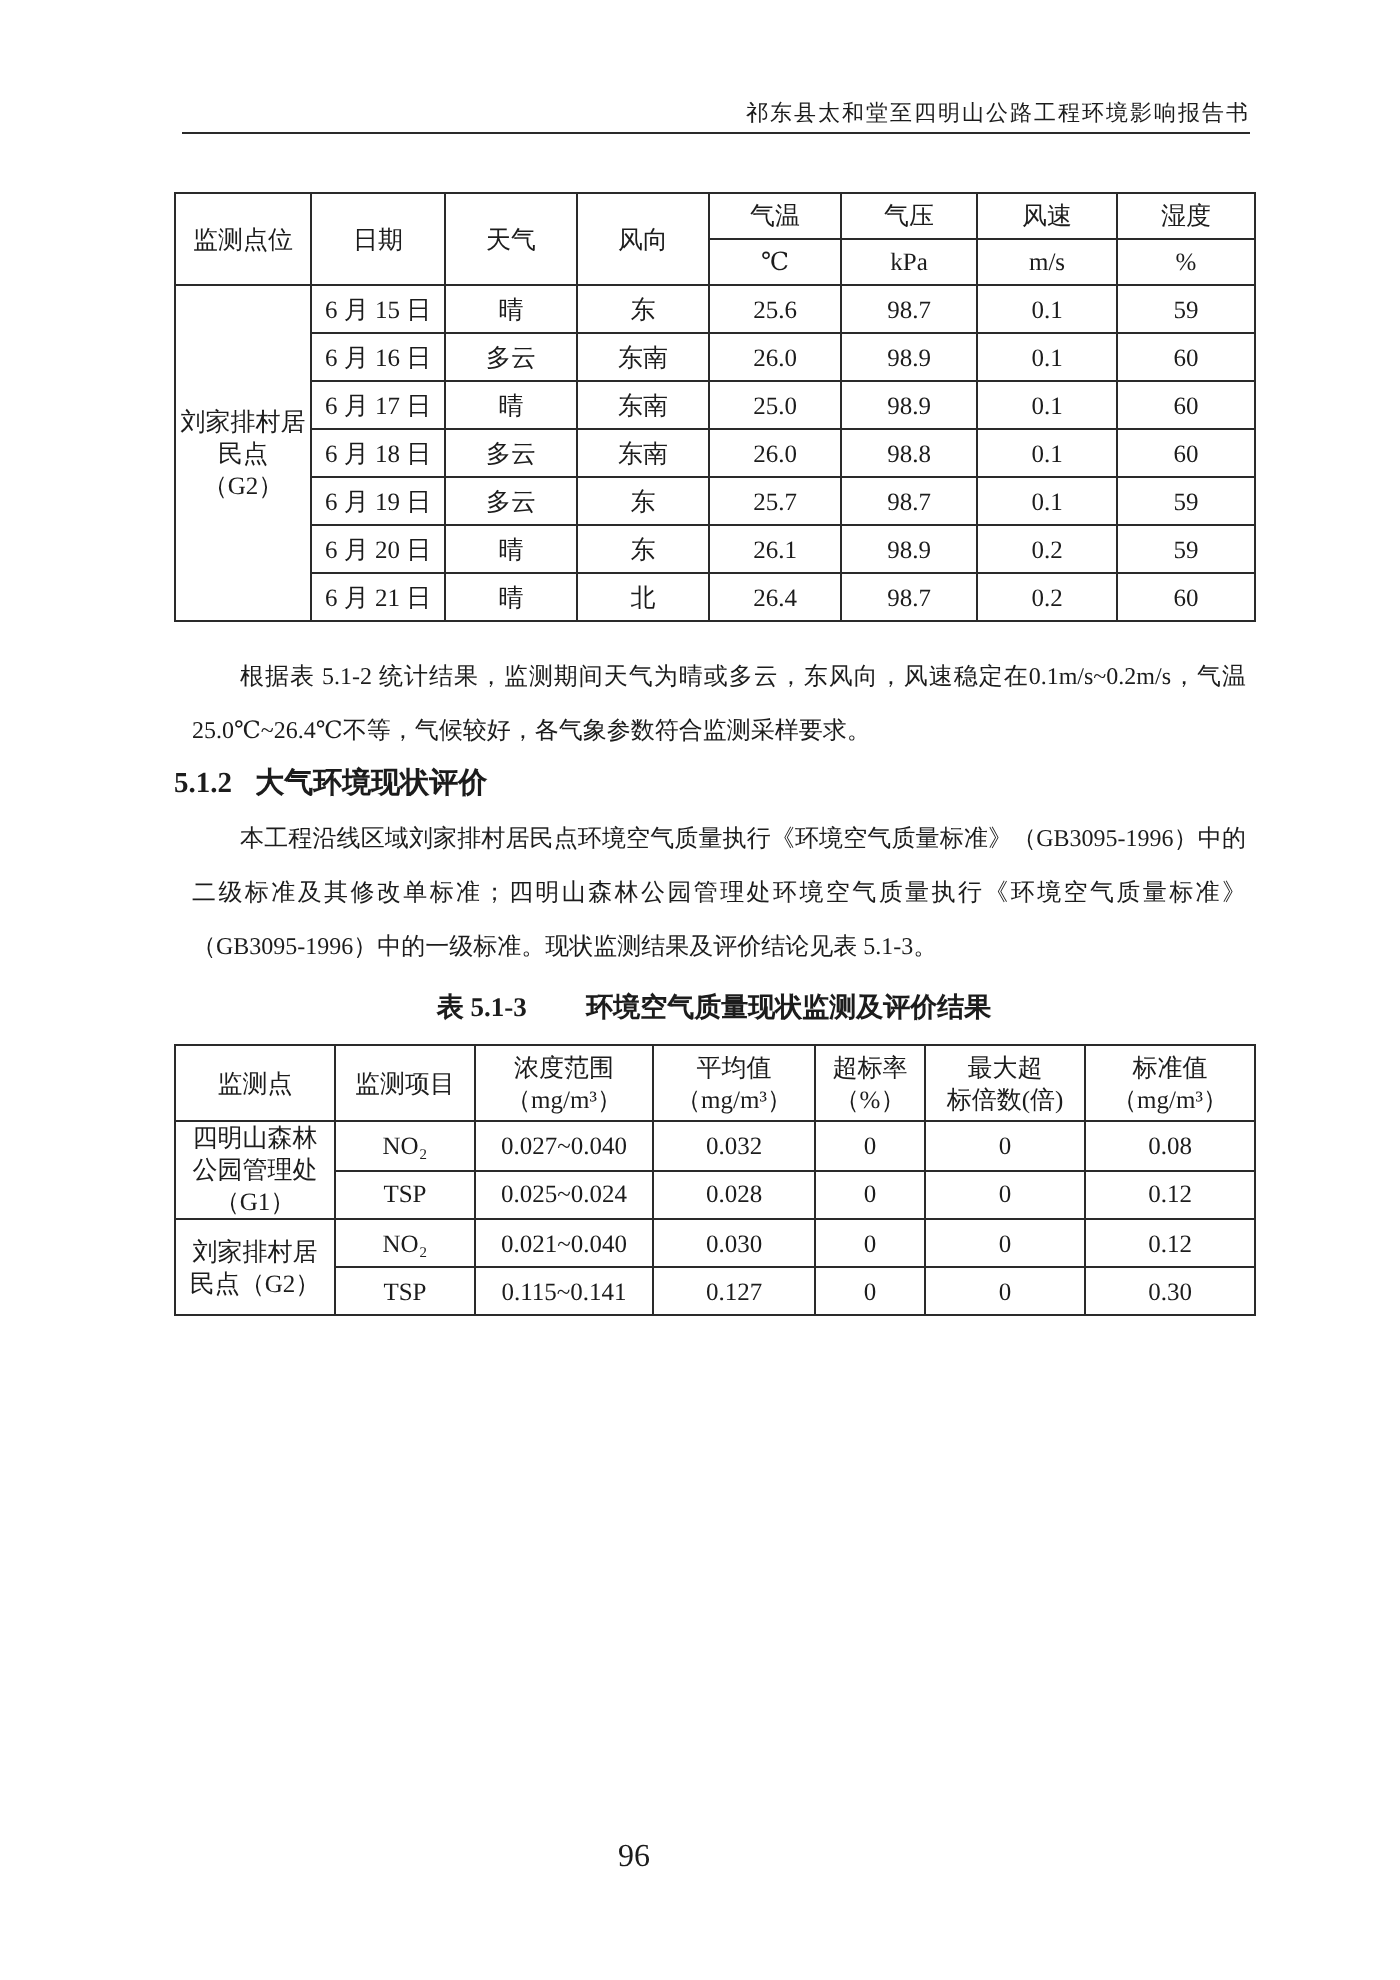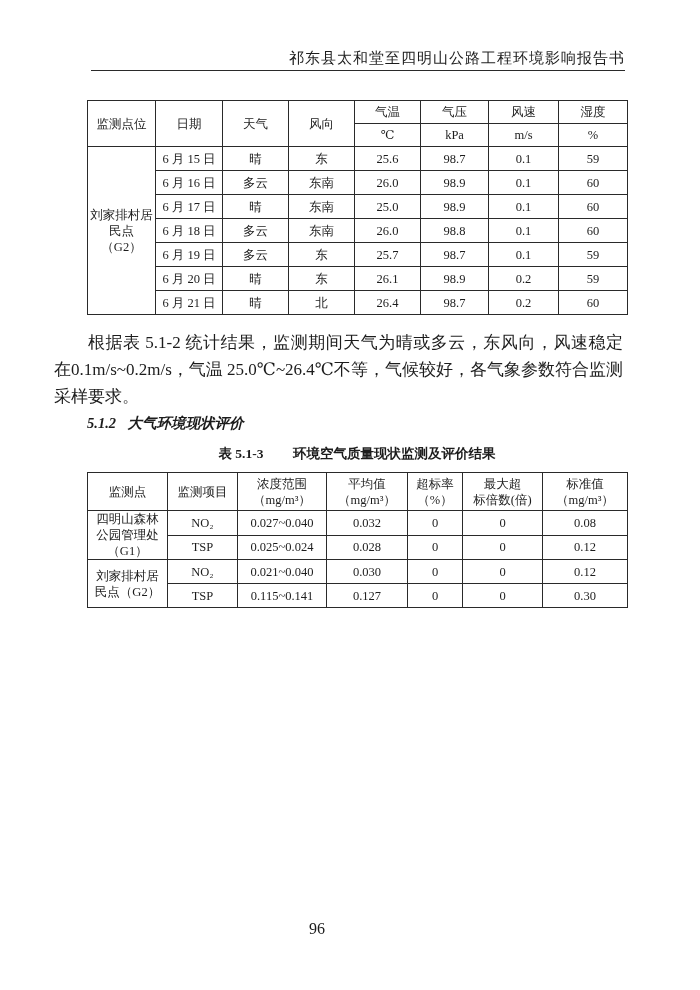--- a/index.html
+++ b/index.html
@@ -13,21 +13,21 @@
     margin:0 auto;
   }
   
   .doc-header {
     margin:0 75px 0 91px;
     padding-top:49px;
     padding-bottom:2px;
     border-bottom:1.5px solid #2a2a2a;
     text-align:right;
   }
-  .doc-header-text { font-size:15px; letter-spacing:1px; }
+  .doc-header-text { font-size:11px; letter-spacing:1px; }
 
   
   table.t1 {
     margin:29px 0 0 87px;
     width:540px;
     border-collapse:collapse;
     table-layout:fixed;
     font-size:12.5px;
     text-align:center;
     border:1.5px solid #2a2a2a;
@@ -38,33 +38,32 @@
     font-weight:normal;
     padding:0 2px;
     height:22px;
     line-height:16px;
   }
   table.t1 tbody td { height:23px; }
   .pre { white-space:pre-line; }
 
   
   .body-para {
-    margin:14px 77px 0 54px;
-    font-size:17px;
+    margin:14px 77px 0 96px;
+    font-size:12px;
     line-height:27px;
     text-align:justify;
     text-indent:2em;
   }
   .body-para.tight { margin-top:0; }
   .section-heading {
     margin:0 77px 0 87px;
     font-size:14.5px;
     font-weight:bold;
     line-height:27px;
-    font-style:italic;
   }
   .section-heading .sec-title { margin-left:0.8em; }
 
   
   .caption {
     margin:6px 73px 0 87px;
     text-align:center;
     font-size:13.5px;
     font-weight:bold;
     line-height:22px;
@@ -203,20 +202,21 @@
       </tr>
     </tbody>
   </table>
 
   <p class="body-para">根据表 5.1-2 统计结果，监测期间天气为晴或多云，东风向，风速稳定在0.1m/s~0.2m/s，气温 25.0℃~26.4℃不等，气候较好，各气象参数符合监测采样要求。</p>
 
   <div class="section-heading">
     <span class="sec-num">5.1.2</span><span class="sec-title">大气环境现状评价</span>
   </div>
 
+  <p class="body-para tight">本工程沿线区域刘家排村居民点环境空气质量执行《环境空气质量标准》（GB3095-1996）中的二级标准及其修改单标准；四明山森林公园管理处环境空气质量执行《环境空气质量标准》（GB3095-1996）中的一级标准。现状监测结果及评价结论见表 5.1-3。</p>
 
   <div class="caption">
     <span>表 5.1-3</span><span class="caption-title">环境空气质量现状监测及评价结果</span>
   </div>
 
   <table class="t2">
     <colgroup>
       <col style="width:80px">
         <col style="width:70px">
         <col style="width:89px">

